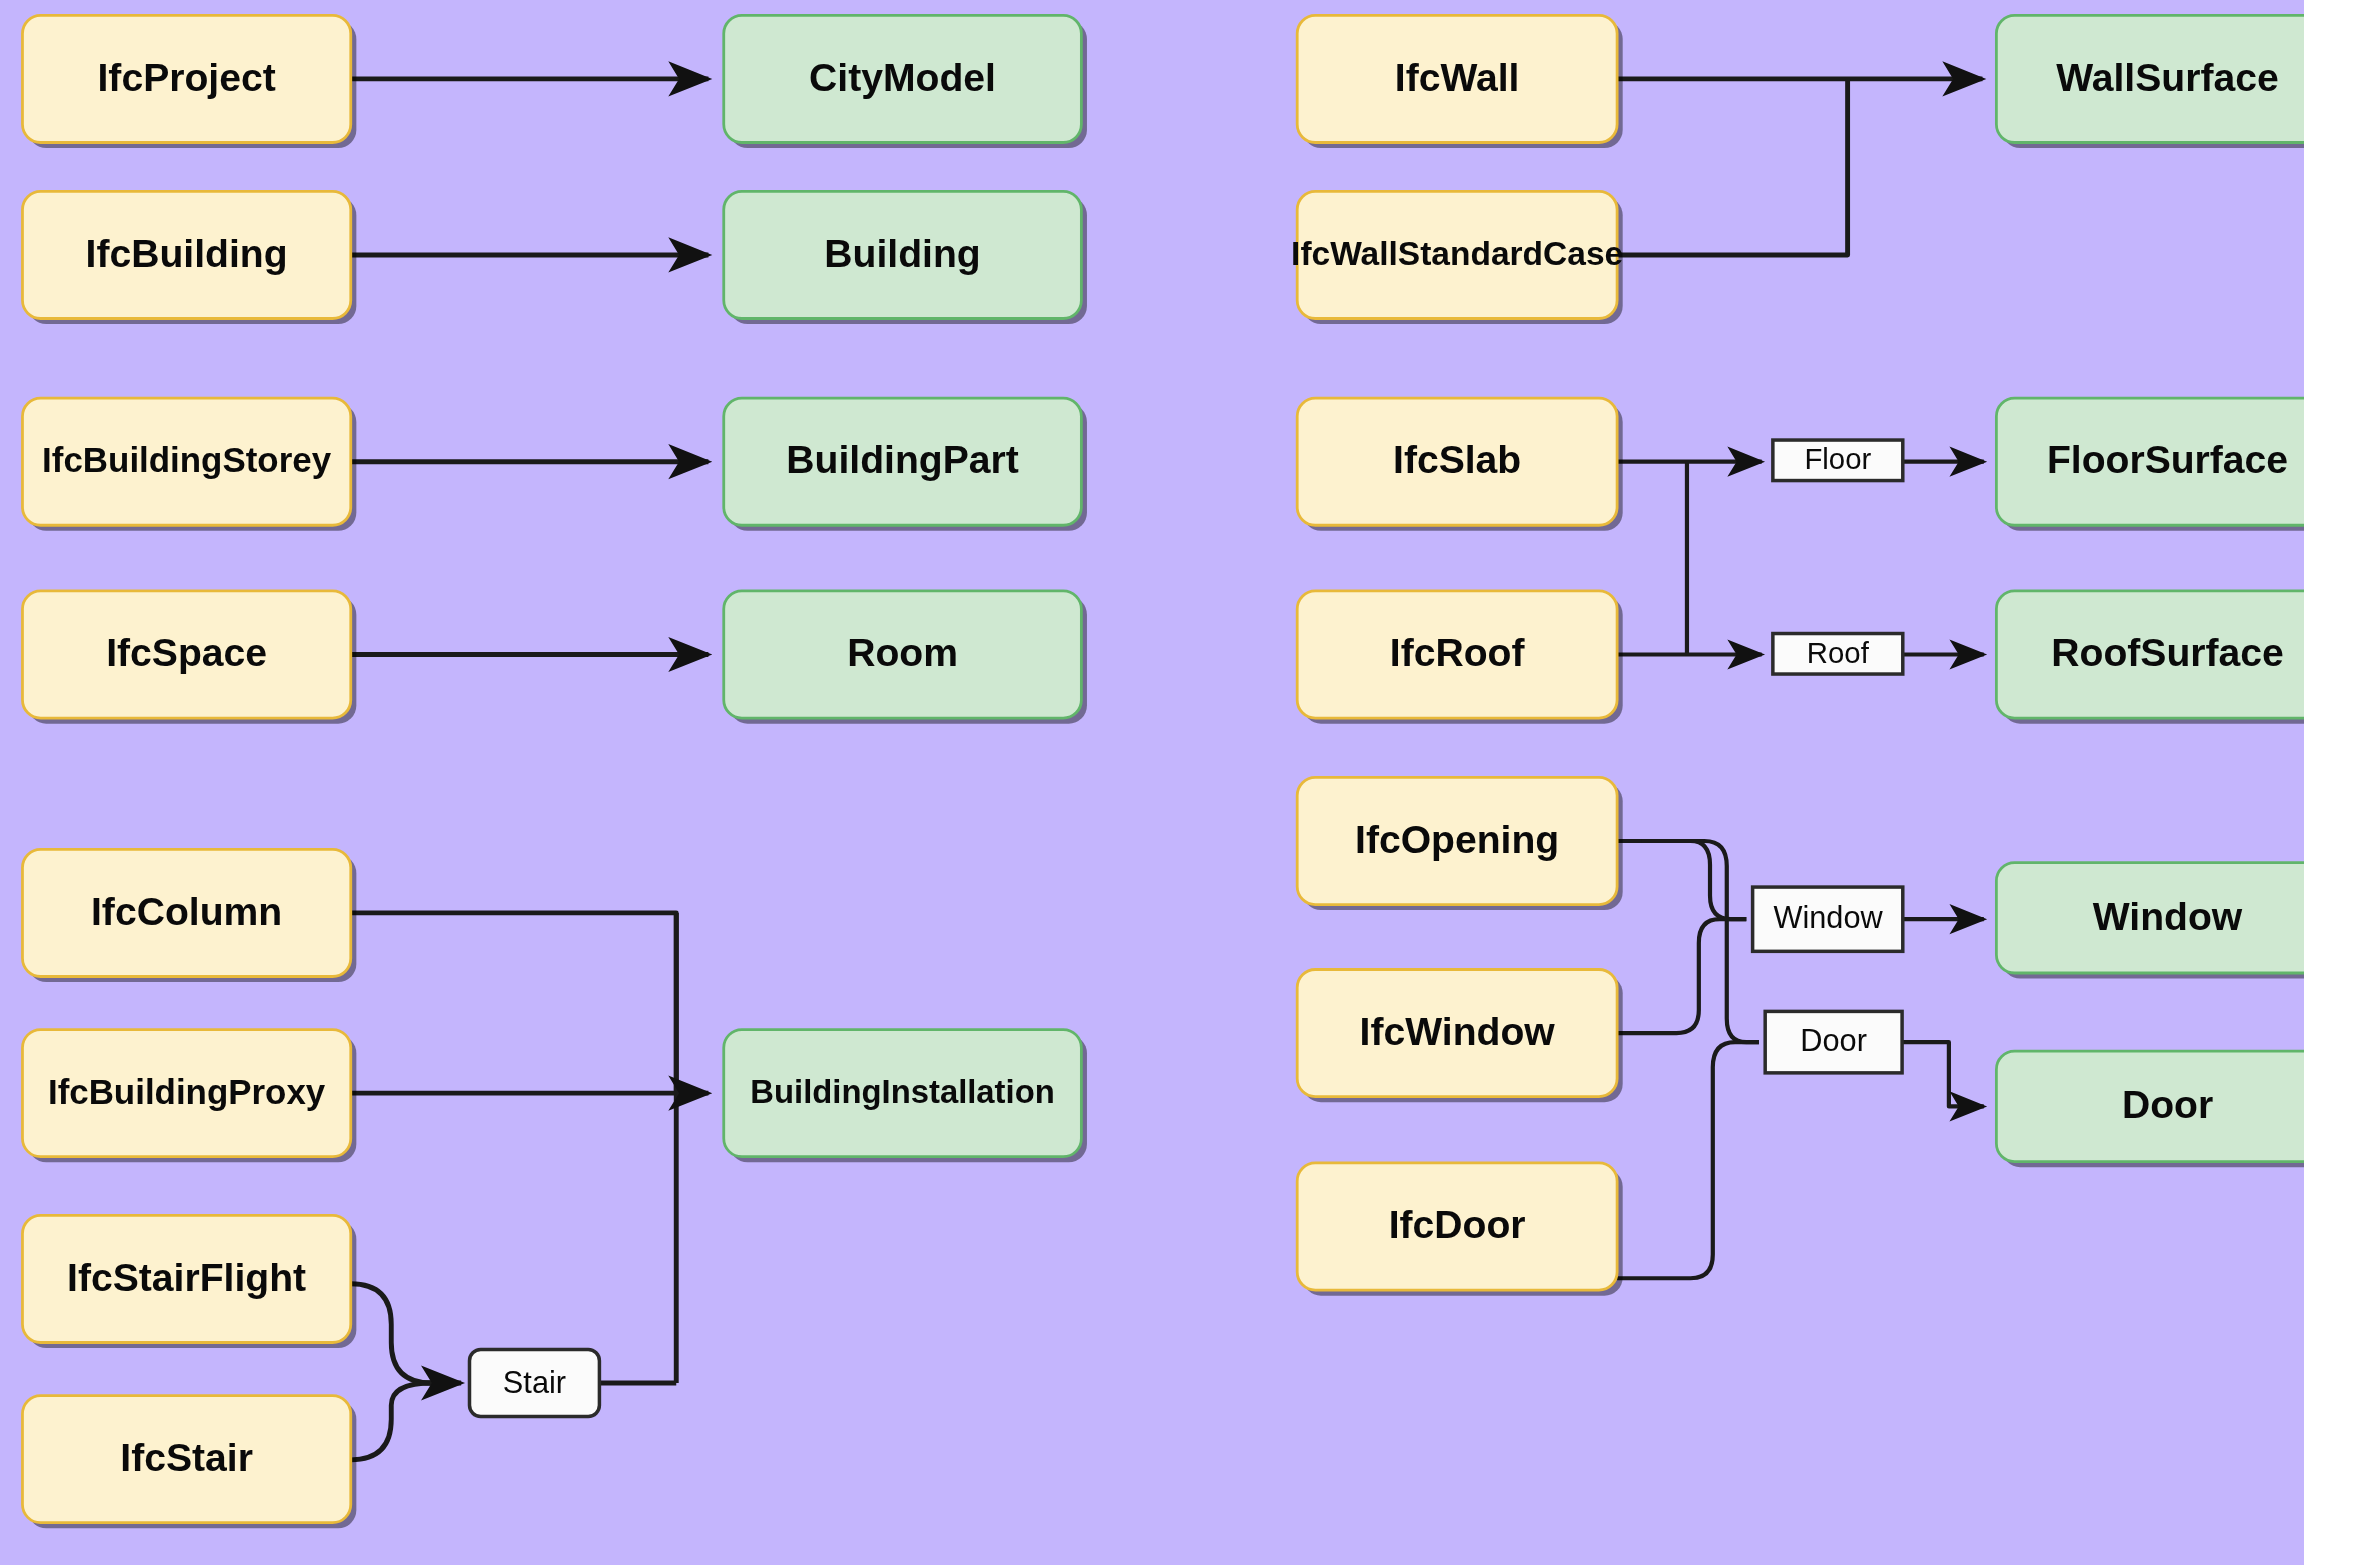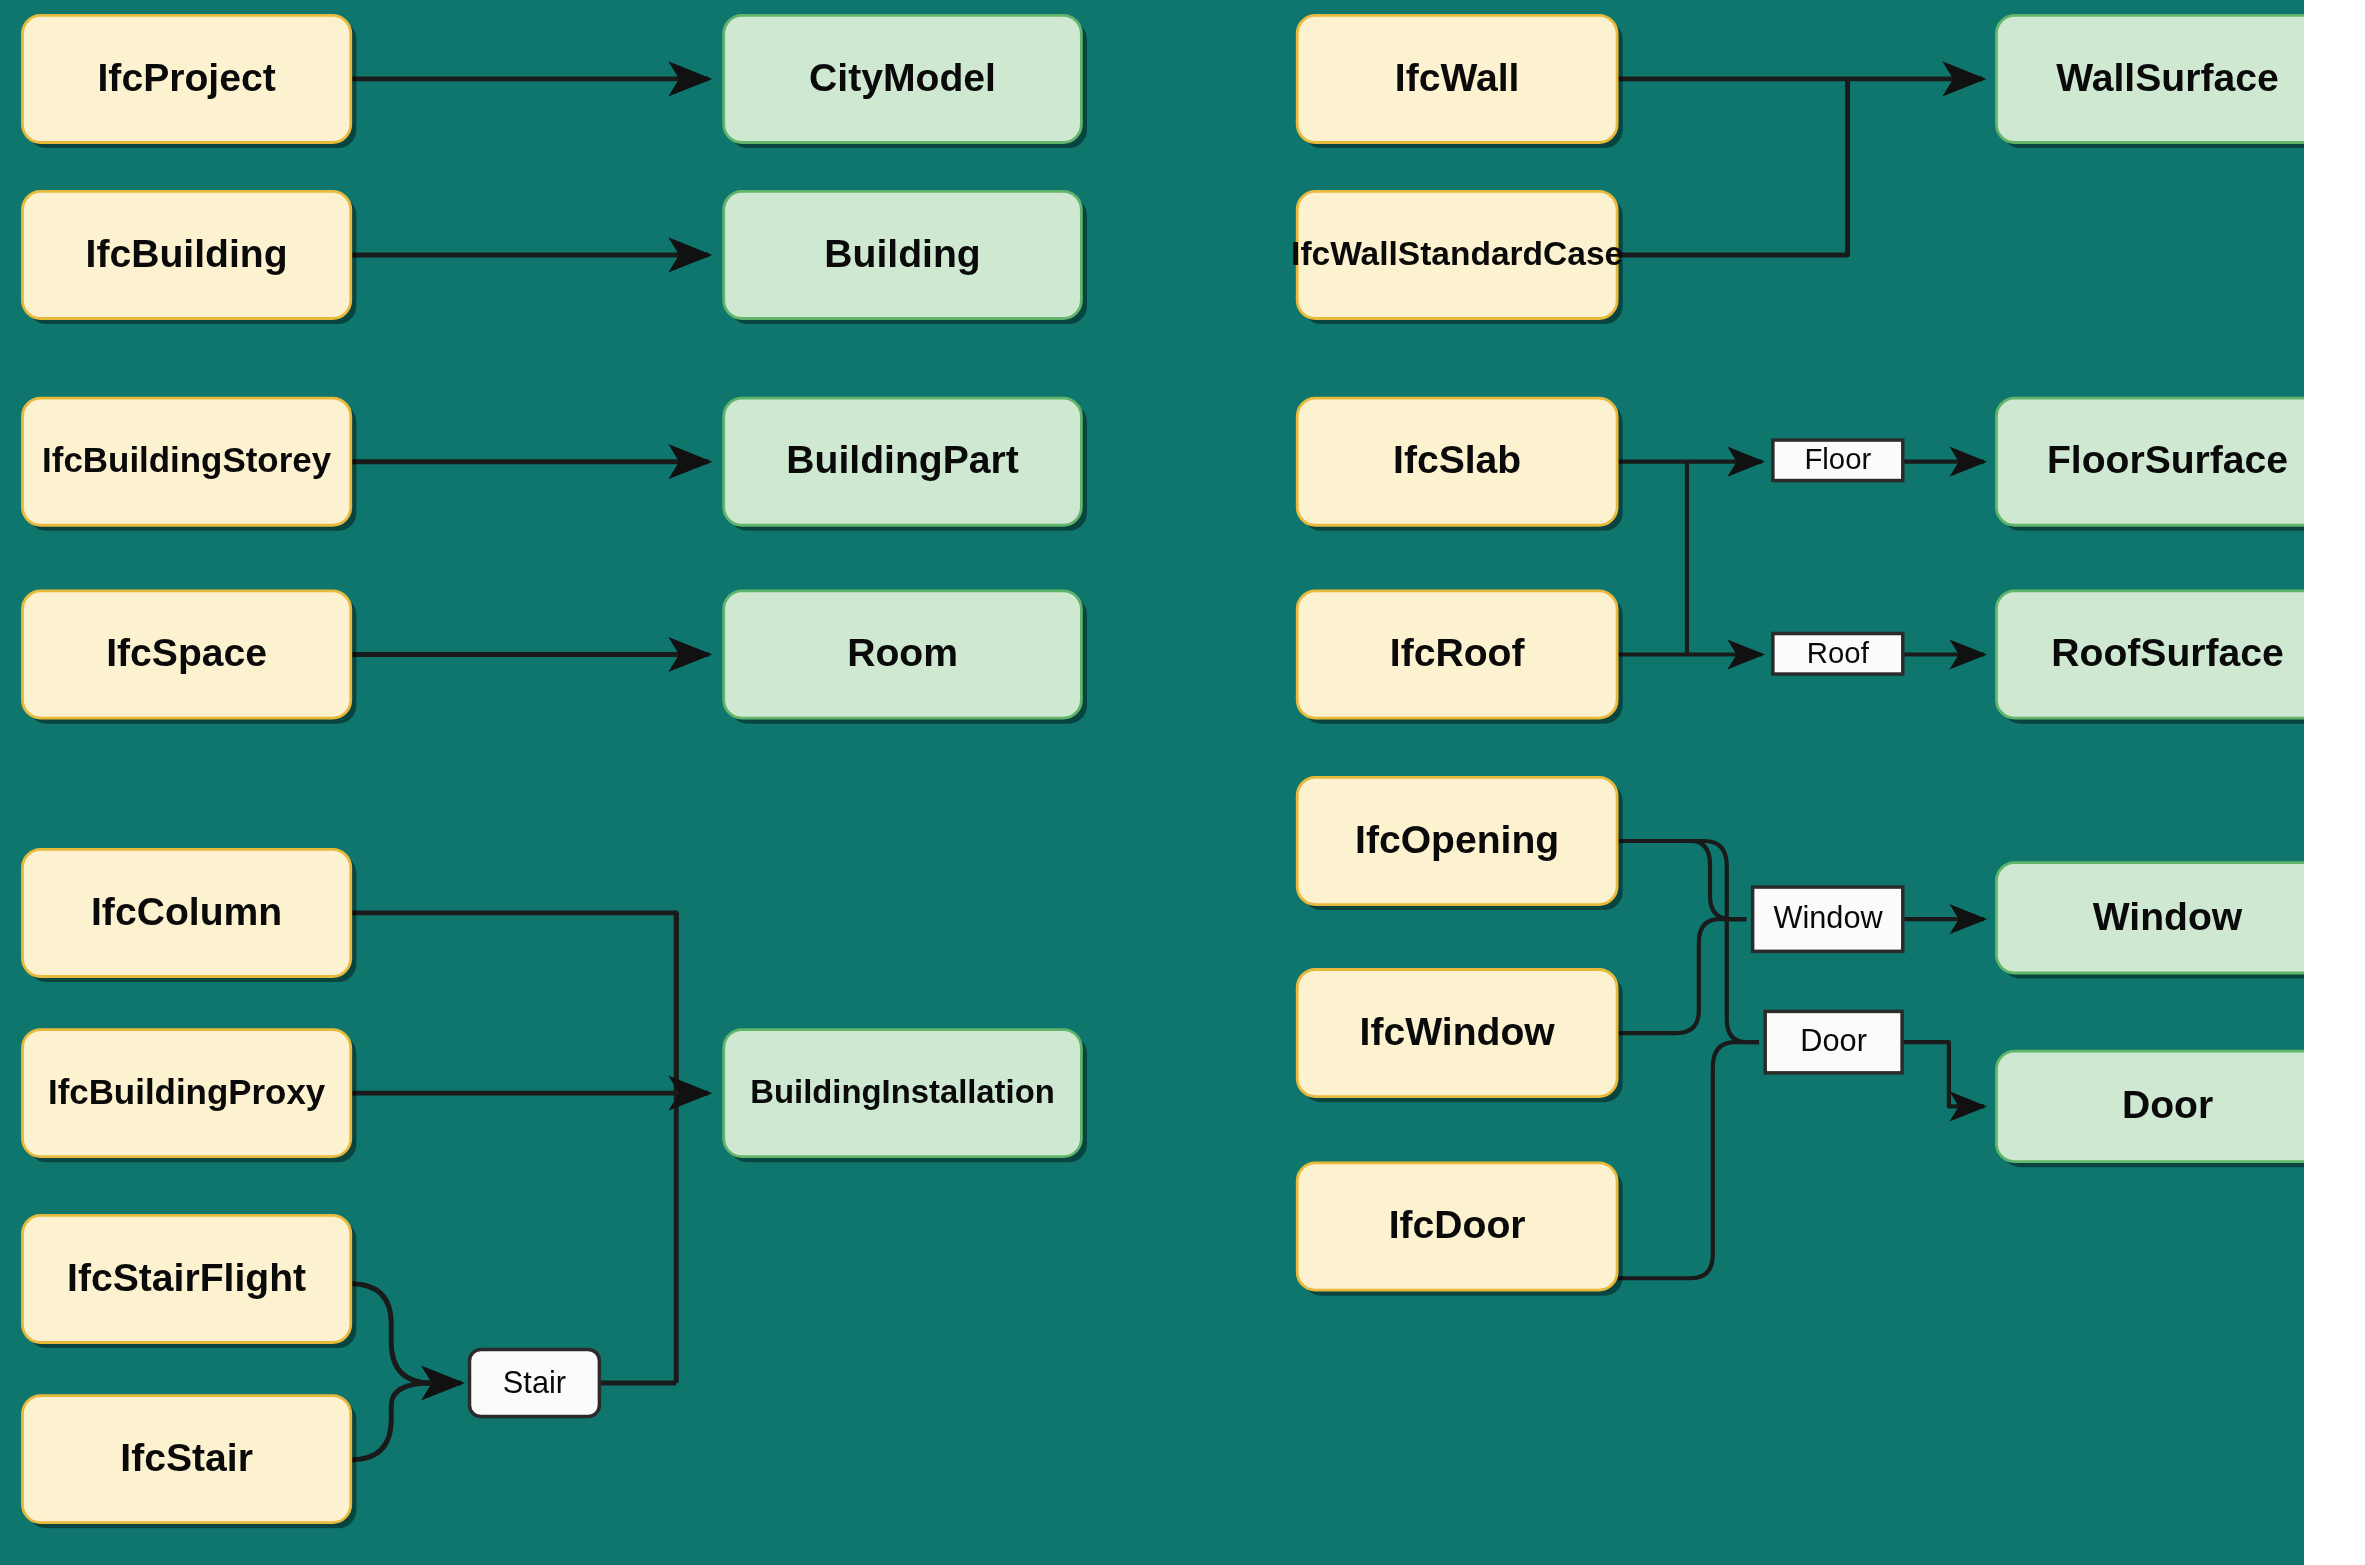--- a/index.html
+++ b/index.html
@@ -4,21 +4,21 @@
 <style>
   html, body {
     margin: 0;
     padding: 0;
     background: #ffffff;
   }
   #canvas-wrap {
     position: relative;
     width: 2304px;
     height: 1566px;
-    background: #0f766e;
+    background: #c4b5fd;
     overflow: hidden;
     font-family: "Liberation Sans", sans-serif;
   }
   svg.diagram {
     position: absolute;
     top: 0; left: 0;
     width: 2366px;
     height: 1566px;
     display: block;
   }

